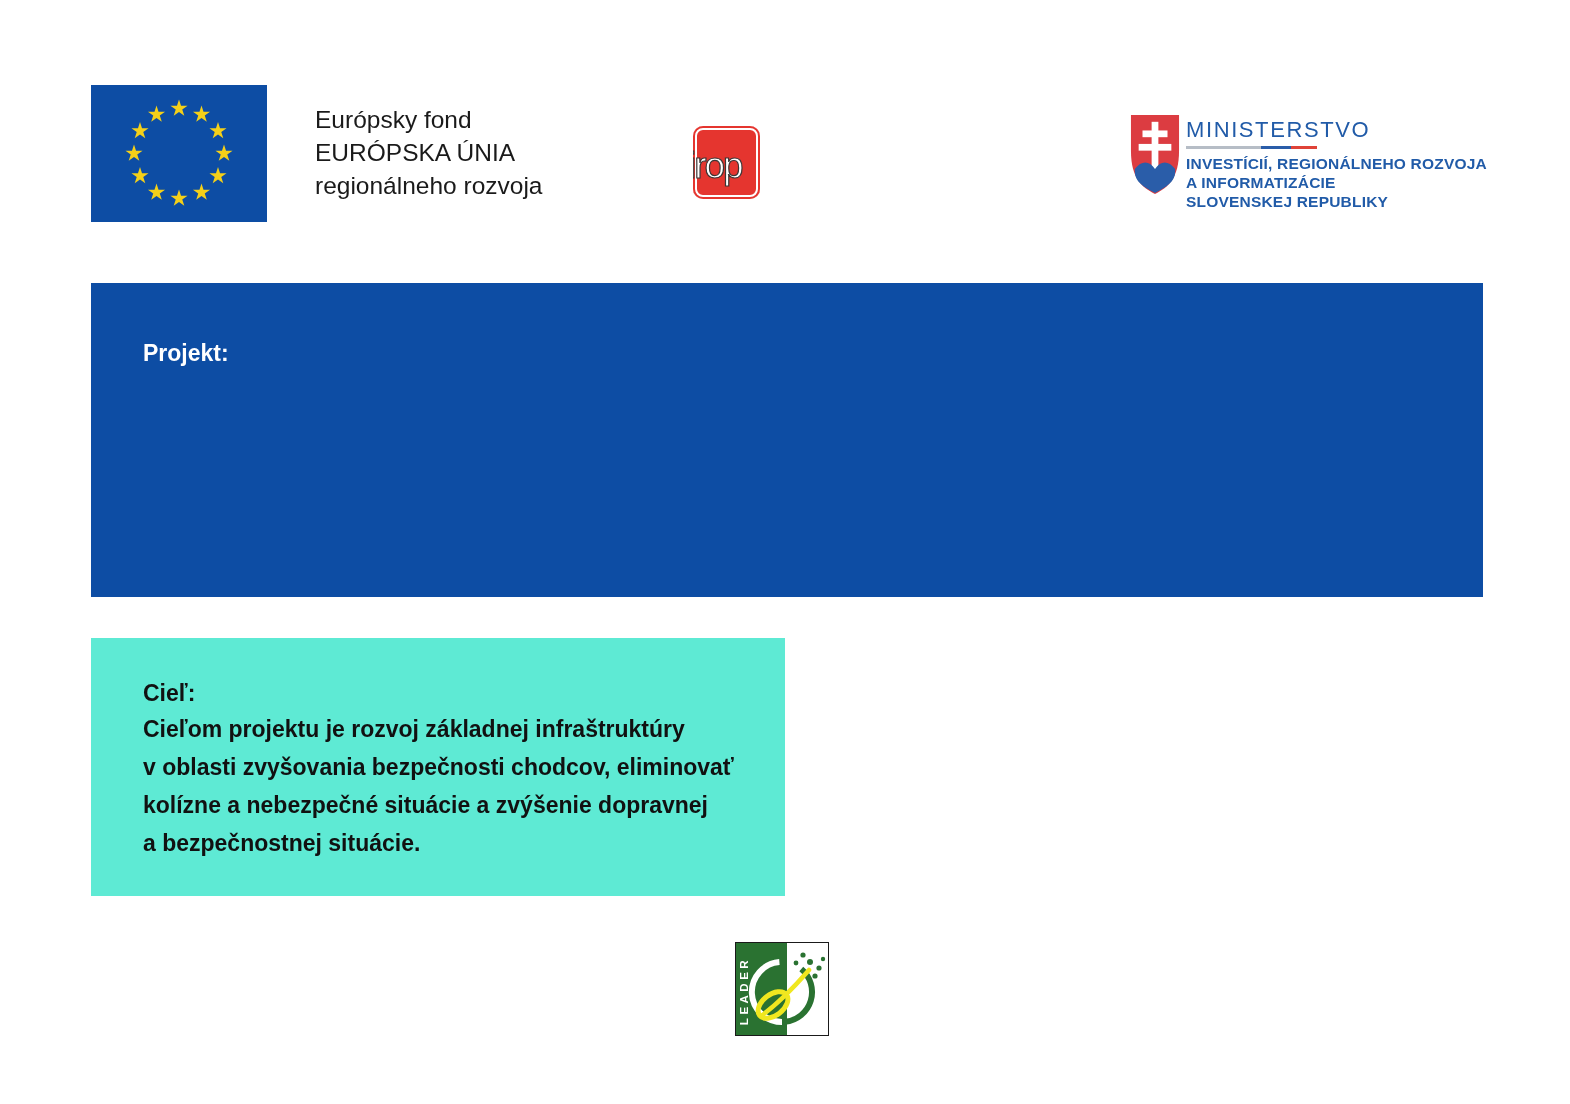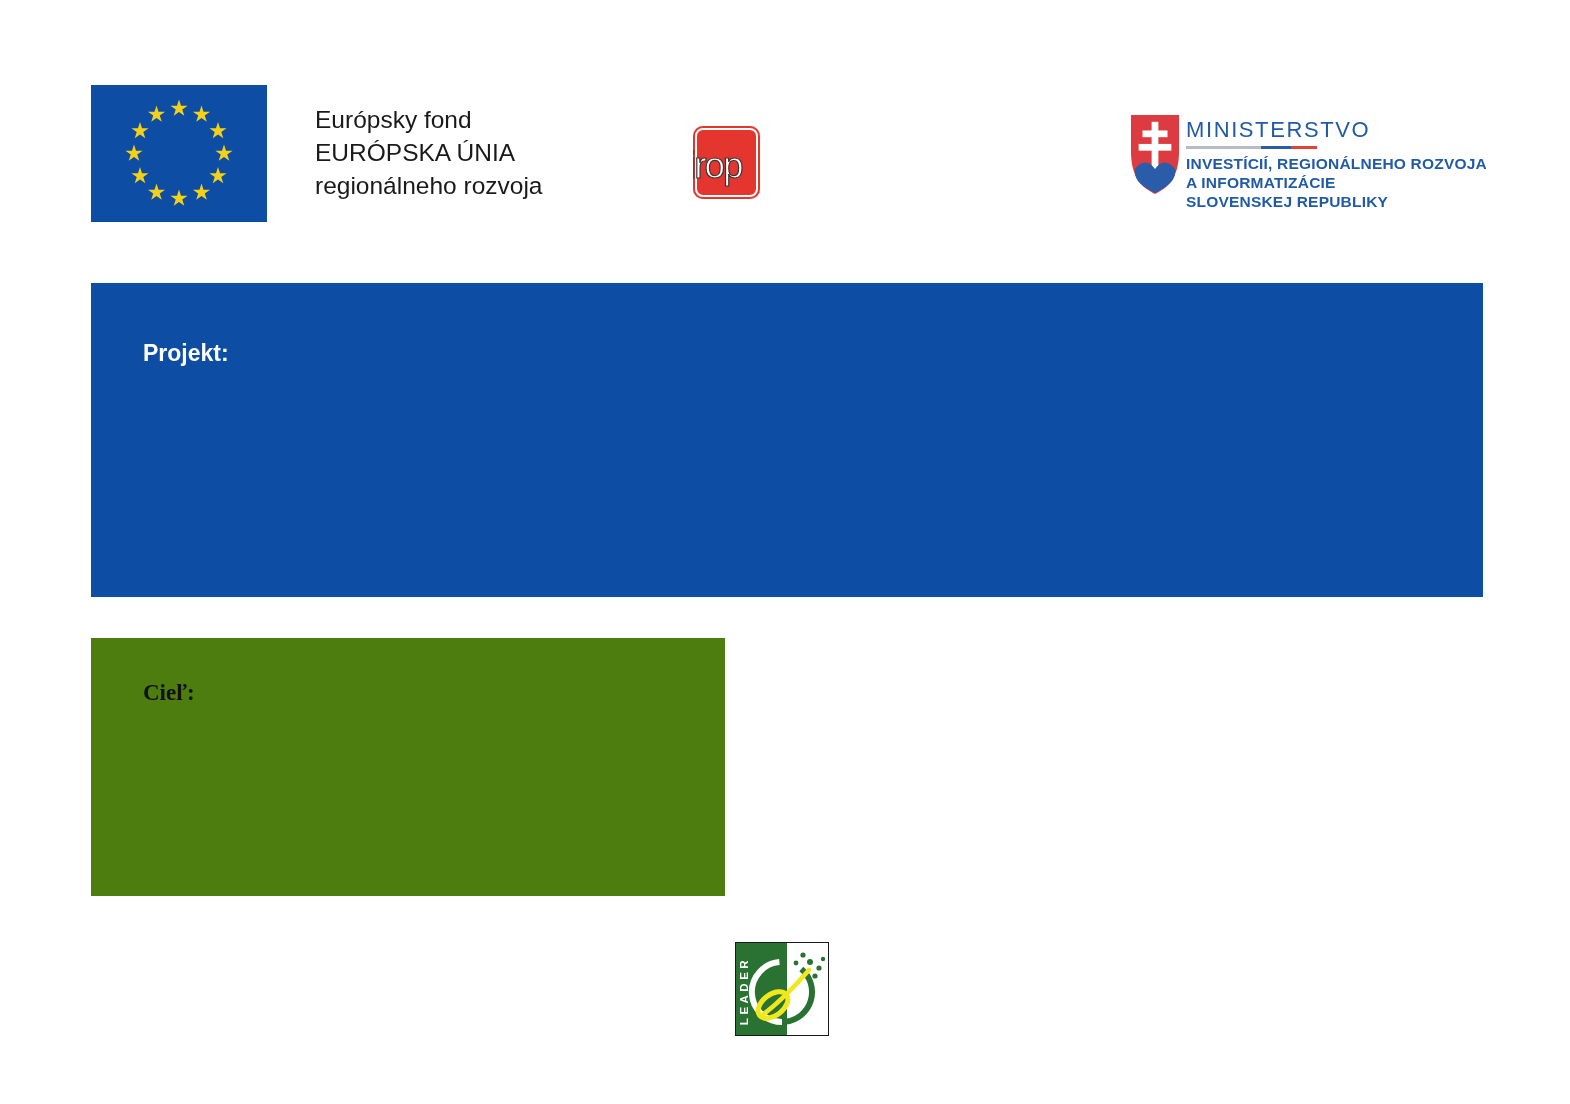--- a/index.html
+++ b/index.html
@@ -37,21 +37,21 @@
 
   
   .banner { left:91px; top:283px; width:1392px; height:314px; background:#0d4da4; }
   .project-label { left:52px; top:57px; font-size:23px; font-weight:bold; color:#ffffff; }
   .project-title {
     left:0; top:164px; width:100%; text-align:center;
     font-size:46px; font-weight:bold; color:#ffffff; letter-spacing:-0.5px;
   }
 
   
-  .goal-panel { left:91px; top:638px; width:634px; height:258px; background:#4d7c0f;font-family:Liberation Serif, serif; }
+  .goal-panel { left:91px; top:638px; width:694px; height:258px; background:#5eead4; }
   .goal-label { left:52px; top:42px; font-size:23px; font-weight:bold; color:#111; }
   .goal-text  { left:52px; top:72px; font-size:23px; font-weight:bold; line-height:38px; color:#111; }
 
   .details-panel { left:785px; top:638px; width:698px; height:258px; background:#e6e7e9; }
   .detail-row { position:absolute; left:53px; font-size:23px; color:#111; white-space:nowrap; }
   .detail-row .lbl { font-weight:bold; }
   .row-1 { top:40px; } .row-2 { top:107px; } .row-3 { top:173px; }
 
   
   .leader-logo { left:735px; top:942px; width:94px; height:94px; }
@@ -112,20 +112,26 @@
     <div class="ministry-dept">A INFORMATIZÁCIE</div>
     <div class="ministry-dept">SLOVENSKEJ REPUBLIKY</div>
   </div>
 
   <section class="abs banner">
     <div class="abs project-label">Projekt:</div>
   </section>
 
   <section class="abs goal-panel">
     <div class="abs goal-label">Cieľ:</div>
+    <div class="abs goal-text">
+      <div>Cieľom projektu je rozvoj základnej infraštruktúry</div>
+      <div>v oblasti zvyšovania bezpečnosti chodcov, eliminovať</div>
+      <div>kolízne a nebezpečné situácie a zvýšenie dopravnej</div>
+      <div>a bezpečnostnej situácie.</div>
+    </div>
   </section>
 
 
   <svg class="abs leader-logo" viewBox="0 0 94 94">
     <rect x="0.5" y="0.5" width="93" height="93" fill="#ffffff" stroke="#1a1a1a" stroke-width="1"></rect>
     <rect x="1" y="1" width="51" height="92" fill="#2a7231"></rect>
     <path d="M66.3,27 A30,30 0 0 1 50,79.85" fill="none" stroke="#2a7231" stroke-width="6"></path>
     <path d="M44.4,20.1 A30,30 0 0 0 47,80" fill="none" stroke="#ffffff" stroke-width="6"></path>
     <path d="M26,74 Q48,58 74,28" fill="none" stroke="#f0e71f" stroke-width="4.5" stroke-linecap="round"></path>
     <ellipse cx="38" cy="63" rx="17" ry="10.5" fill="none" stroke="#f0e71f" stroke-width="5" transform="rotate(-38 38 63)"></ellipse>

